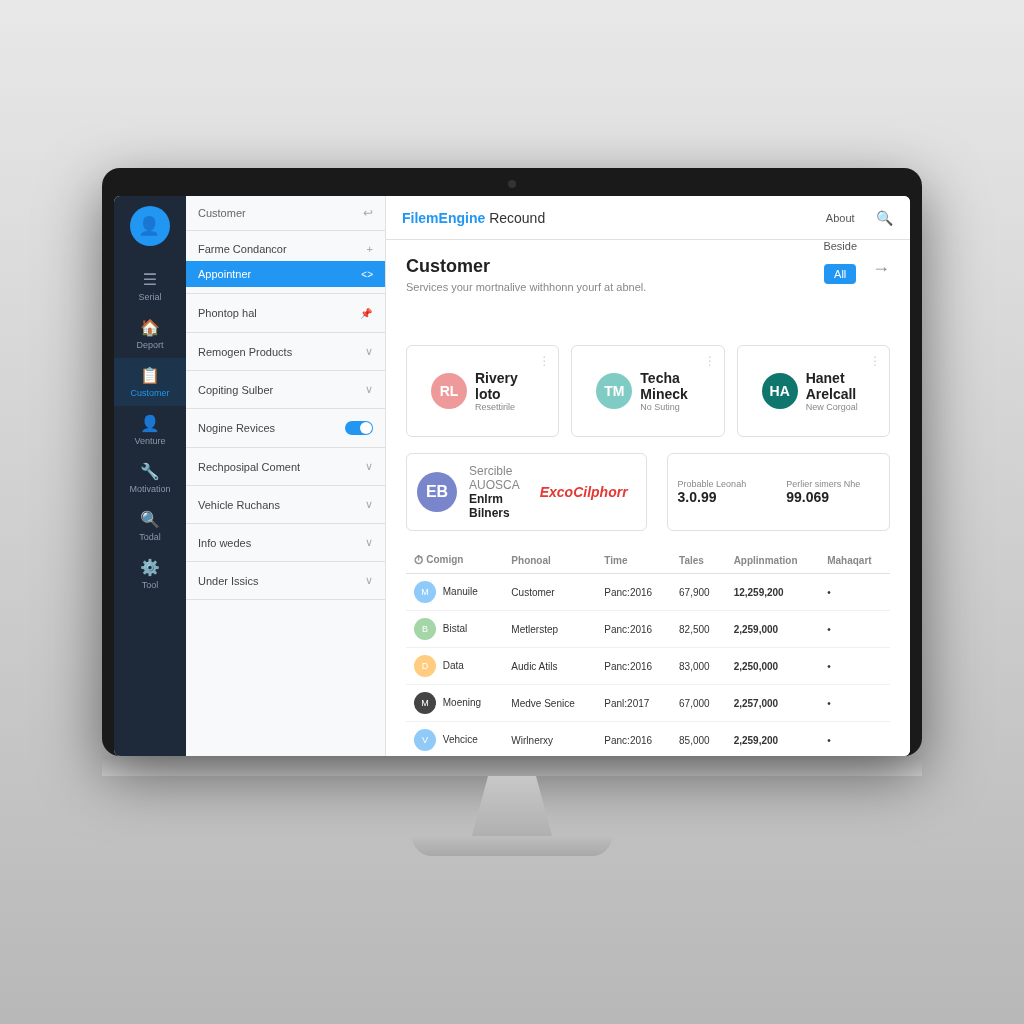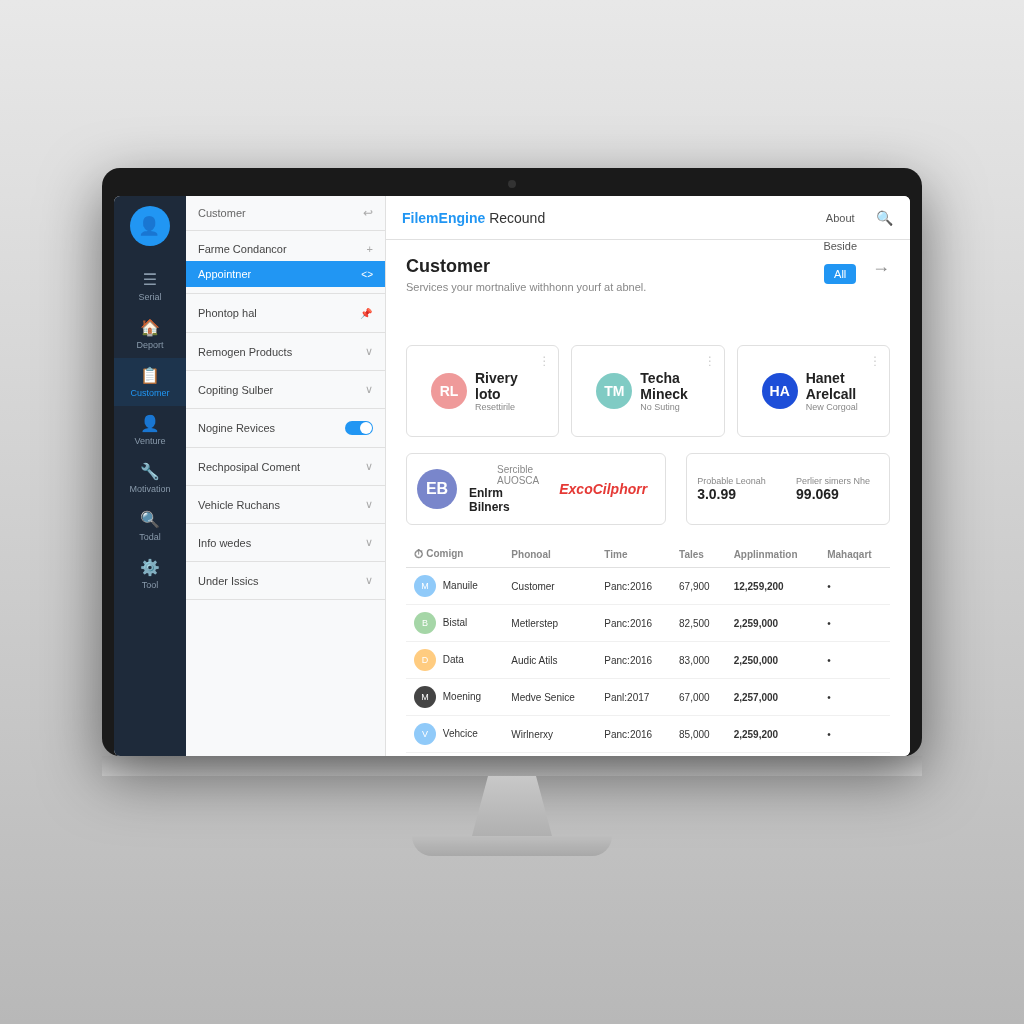--- a/index.html
+++ b/index.html
@@ -310,21 +310,21 @@
       flex: 1;
       display: flex;
       gap: 12px;
       align-items: center;
       padding: 10px;
       border: 1px solid #e0e0e0;
       border-radius: 6px;
     }
 
     .stats-person-info { flex: 1; }
-    .stats-company { font-size: 10px; color: #888; margin-left: 28px; }
+    .stats-company { font-size: 12px; color: #888; }
     .stats-name { font-size: 12px; font-weight: 600; color: #222; }
 
     .stats-brand {
       font-size: 14px;
       font-weight: 700;
       color: #e53935;
       font-style: italic;
       padding: 0 8px;
     }
 
@@ -563,21 +563,21 @@
               </div>
               <div class="person-card">
                 <div class="person-avatar" style="background:#80cbc4;">TM</div>
                 <div class="person-info">
                   <div class="person-name">Techa Mineck</div>
                   <div class="person-role">No Suting</div>
                 </div>
                 <div class="person-card-menu">⋮</div>
               </div>
               <div class="person-card">
-                <div class="person-avatar" style="background:#1d4ed8;">HA</div>
+                <div class="person-avatar" style="background:#0f766e;">HA</div>
                 <div class="person-info">
                   <div class="person-name">Hanet Arelcall</div>
                   <div class="person-role">New Corgoal</div>
                 </div>
                 <div class="person-card-menu">⋮</div>
               </div>
             </div>
 
             <div class="stats-row">
               <div class="stats-left">

